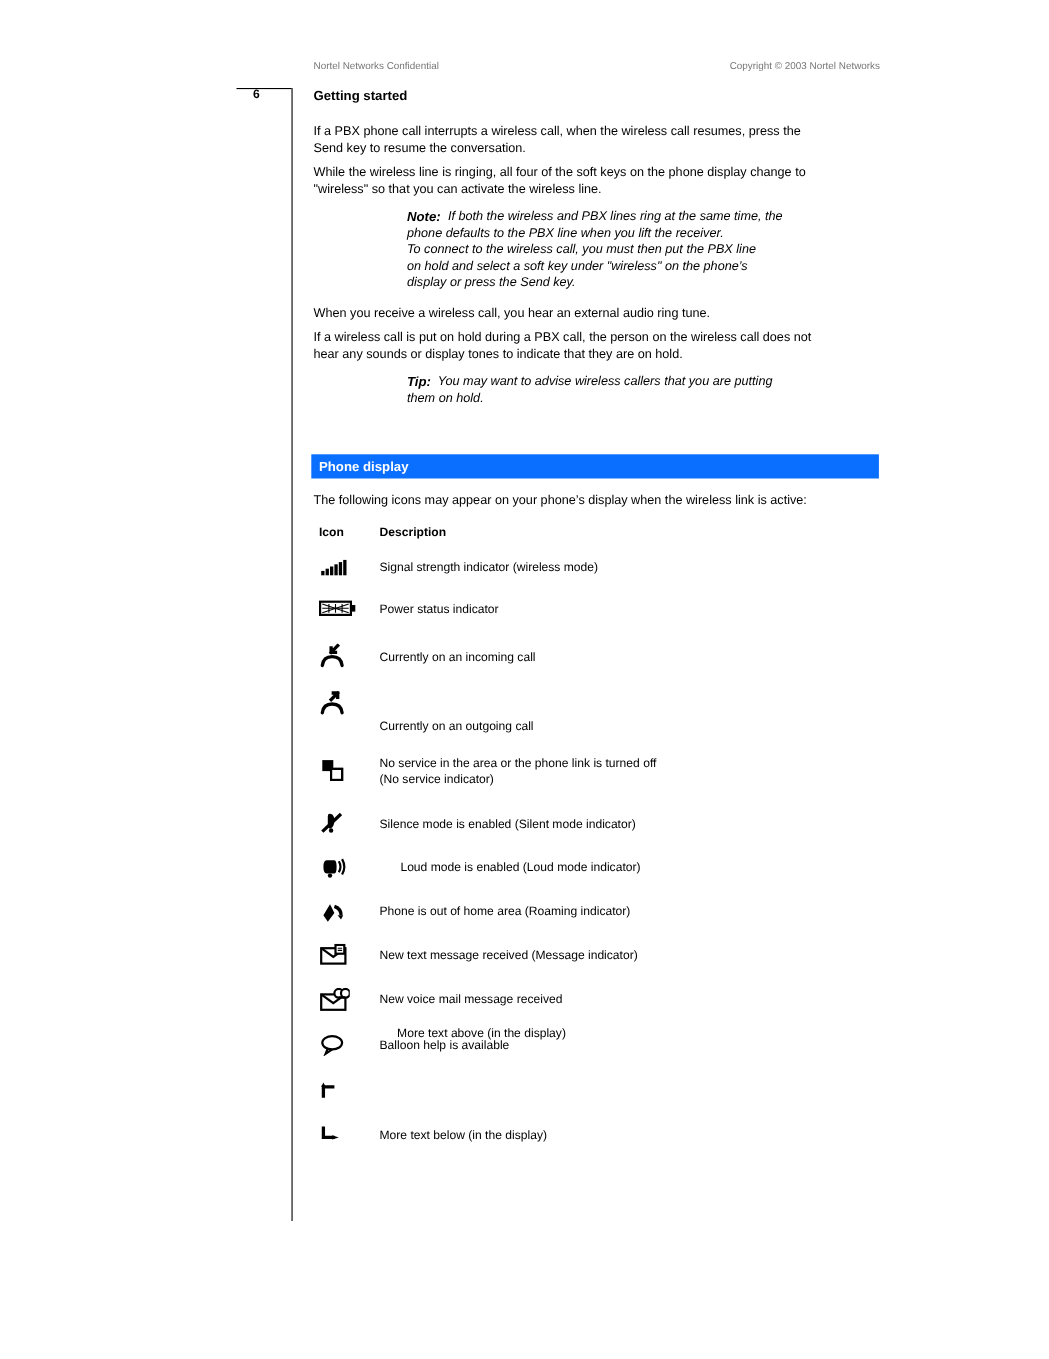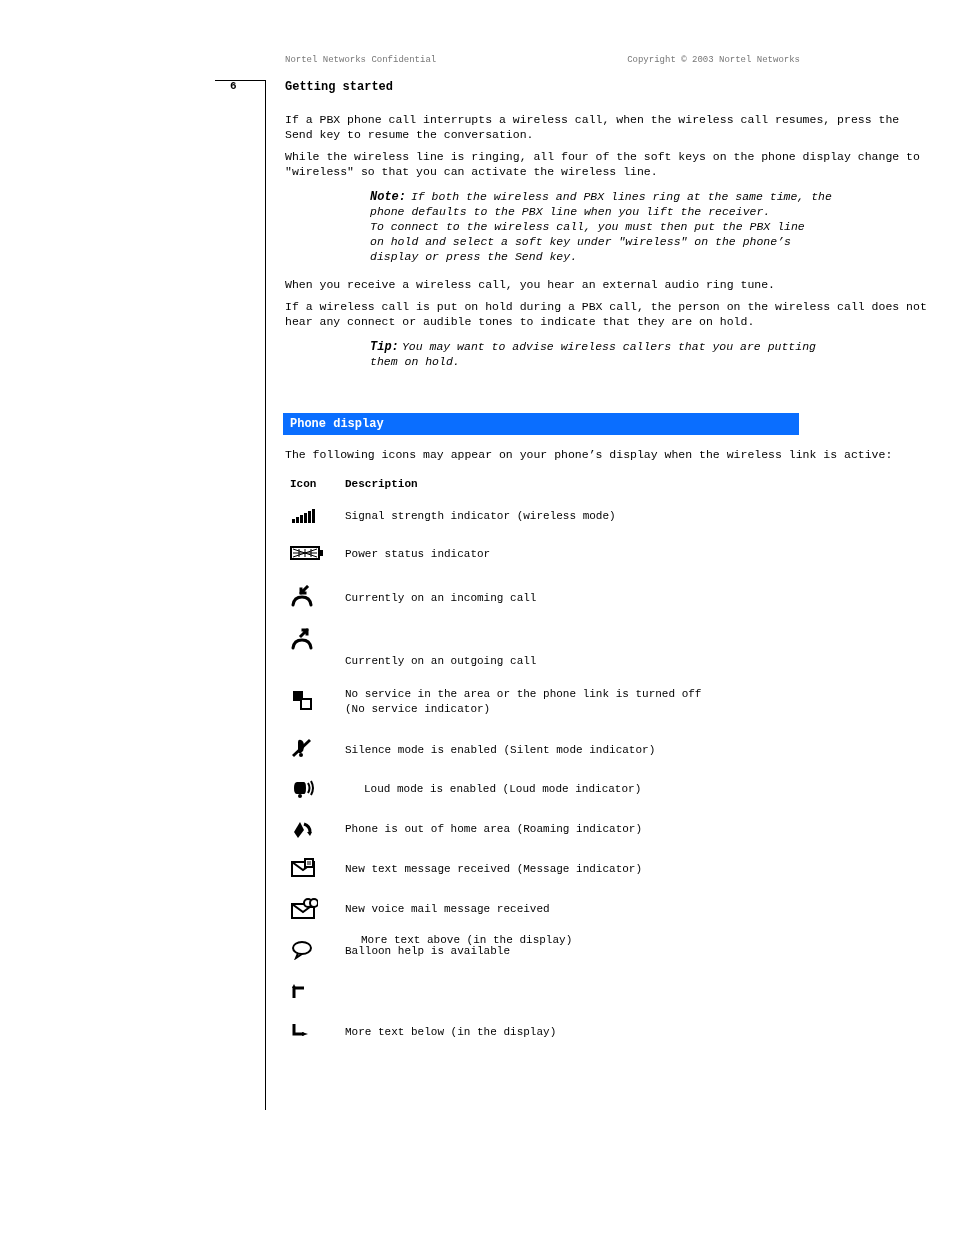--- a/index.html
+++ b/index.html
@@ -26,21 +26,21 @@
     position: absolute;
     height: 1px;
     background: #000000;
   }
   
   .bluebar {
     position: absolute;
     background: #0a6eff;
   }
   
-  .txt { position: absolute; white-space: pre; font-family: Liberation Mono, monospace; }
+  .txt { position: absolute; white-space: pre; }
   .header-text { font-size: 9px; color: #777; }
   .page-num { font-size: 11px; font-weight: bold; color: #000; }
   .running-title { font-size: 12px; font-weight: bold; color: #000; }
   .body-text { font-size: 11.5px; color: #000; line-height: 1.3; }
   .note-label { font-size: 12px; font-weight: bold; color: #000; }
   .italic { font-style: italic; }
   .section-heading {
     font-size: 12px;
     font-weight: bold;
     color: #ffffff;
@@ -79,21 +79,21 @@
   <div class="txt note-label italic" style="left:370px; top:190px;">Note:</div>
   <div class="txt body-text italic" style="left:404px; top:190px;"> If both the wireless and PBX lines ring at the same time, the</div>
   <div class="txt body-text italic" style="left:370px; top:205px;">phone defaults to the PBX line when you lift the receiver.</div>
   <div class="txt body-text italic" style="left:370px; top:220px;">To connect to the wireless call, you must then put the PBX line</div>
   <div class="txt body-text italic" style="left:370px; top:235px;">on hold and select a soft key under "wireless" on the phone’s</div>
   <div class="txt body-text italic" style="left:370px; top:250px;">display or press the Send key.</div>
 
   <div class="txt body-text" style="left:285px; top:278px;">When you receive a wireless call, you hear an external audio ring tune.</div>
 
   <div class="txt body-text" style="left:285px; top:300px;">If a wireless call is put on hold during a PBX call, the person on the wireless call does not</div>
-  <div class="txt body-text" style="left:285px; top:315px;">hear any connect or audible tones to indicate that they are on hold.</div>
+  <div class="txt body-text" style="left:285px; top:315px;">hear any sounds or display tones to indicate that they are on hold.</div>
 
   <div class="txt note-label italic" style="left:370px; top:340px;">Tip:</div>
   <div class="txt body-text italic" style="left:395px; top:340px;"> You may want to advise wireless callers that you are putting</div>
   <div class="txt body-text italic" style="left:370px; top:355px;">them on hold.</div>
 
   <div class="bluebar" style="left:283px; top:413px; width:516px; height:22px;"></div>
   <div class="txt section-heading" style="left:290px; top:417px;">Phone display</div>
 
   <div class="txt body-text" style="left:285px; top:448px;">The following icons may appear on your phone’s display when the wireless link is active:</div>
 

